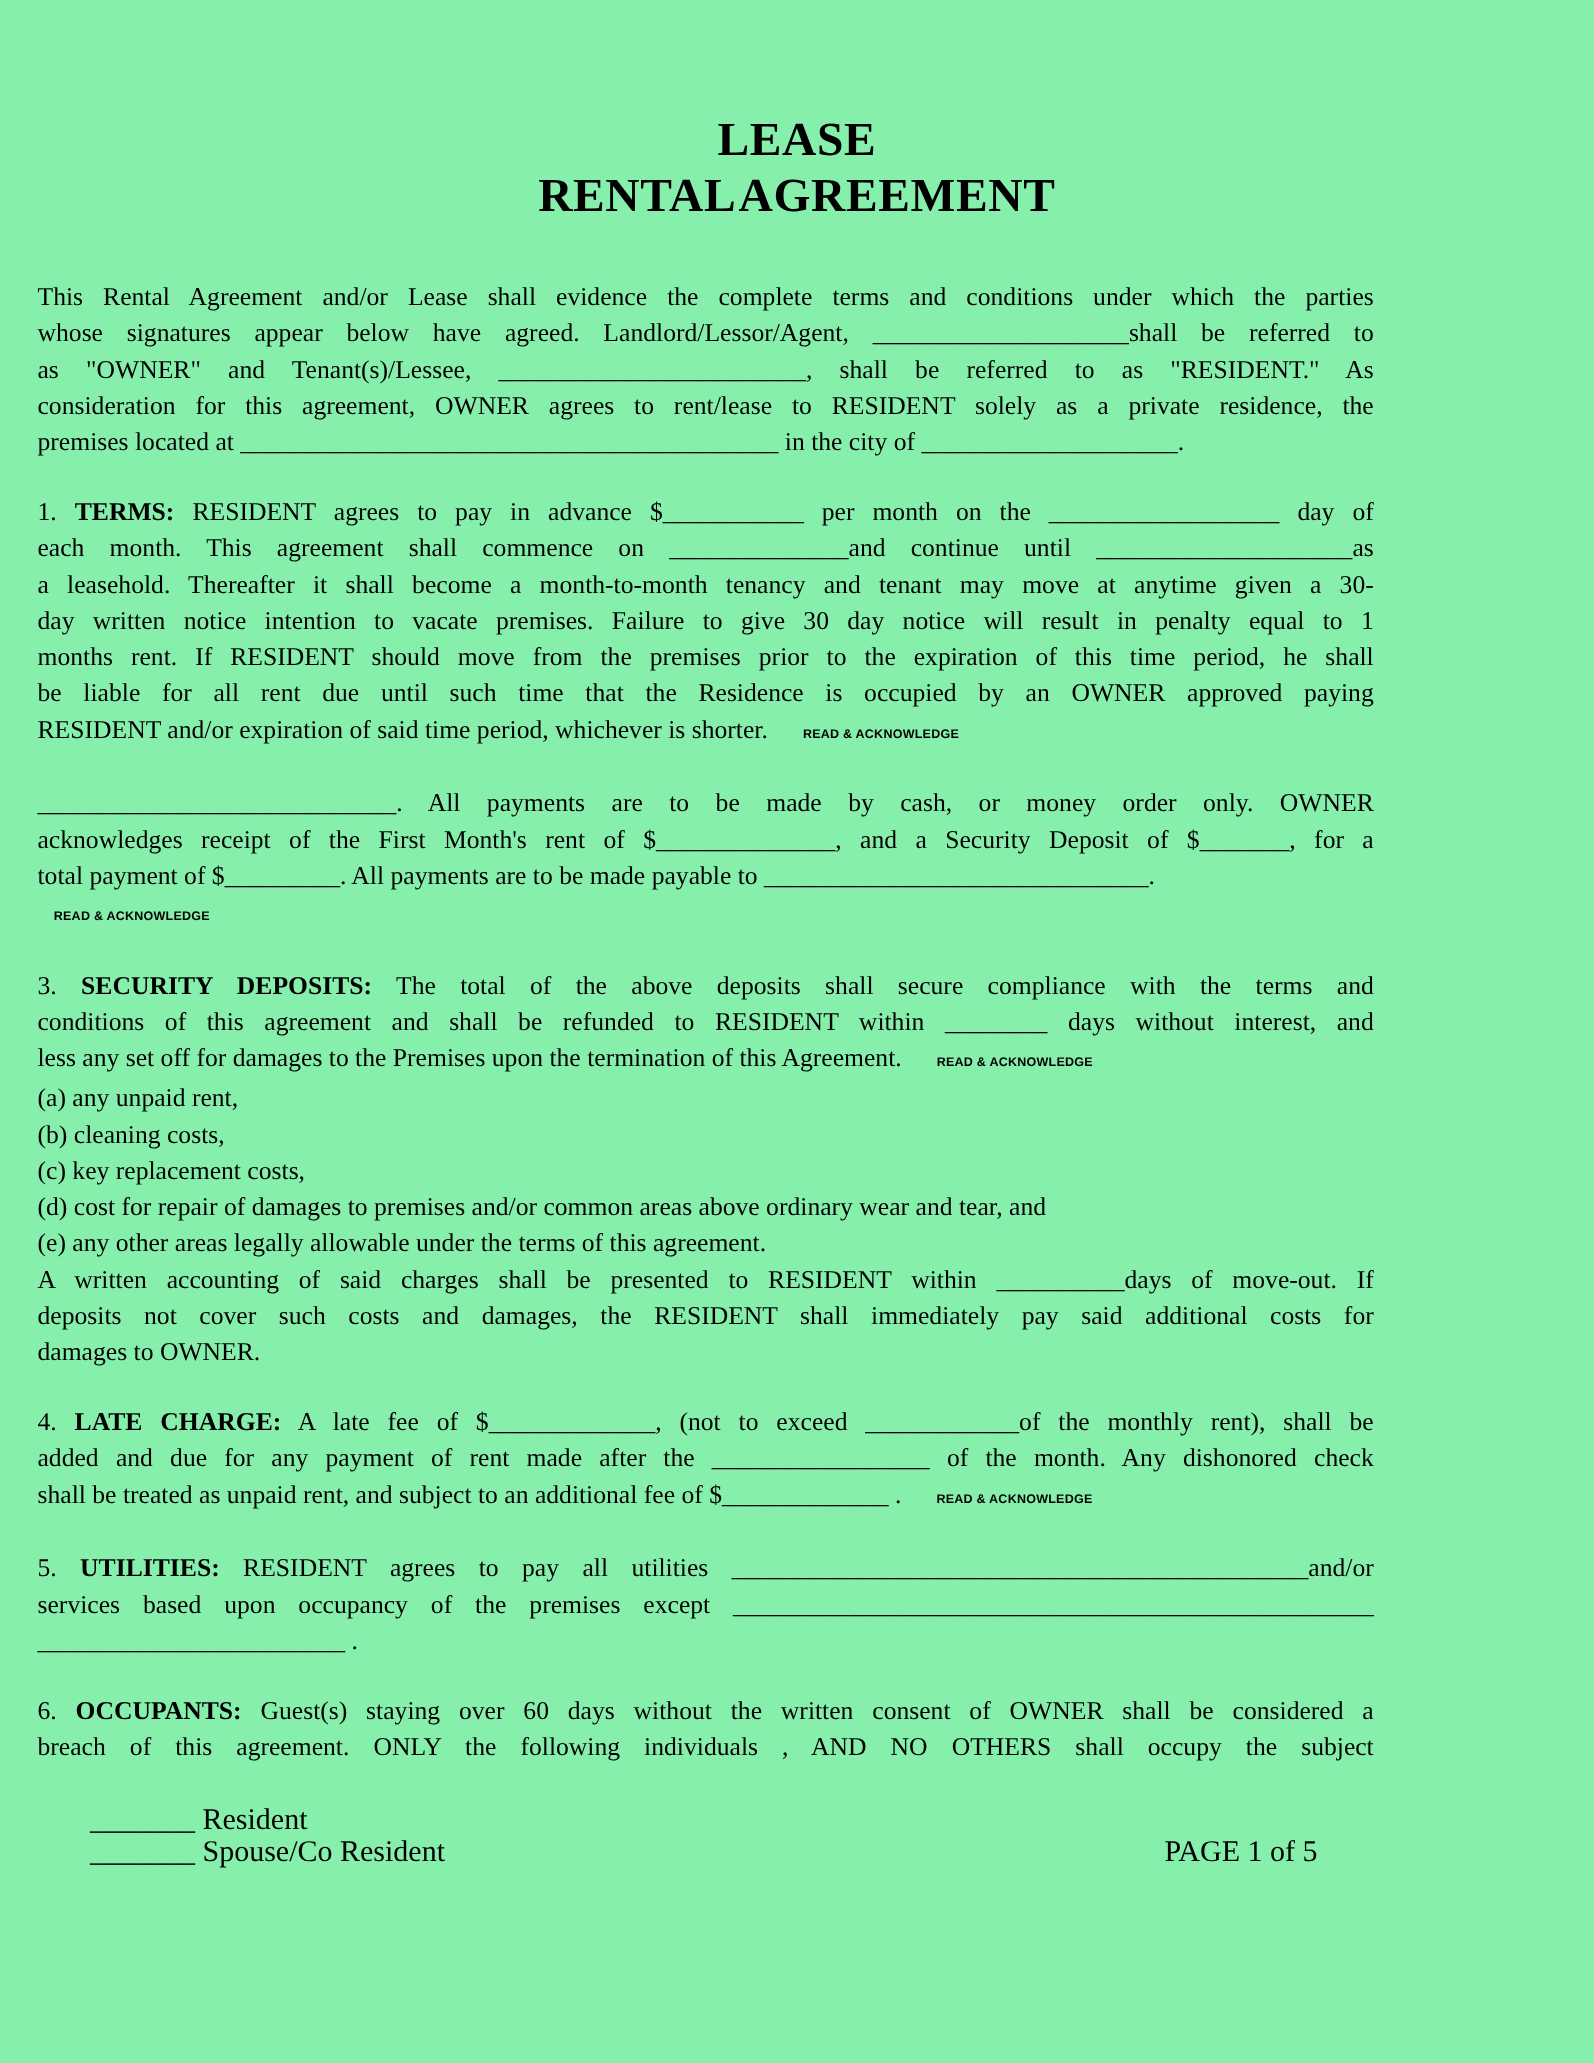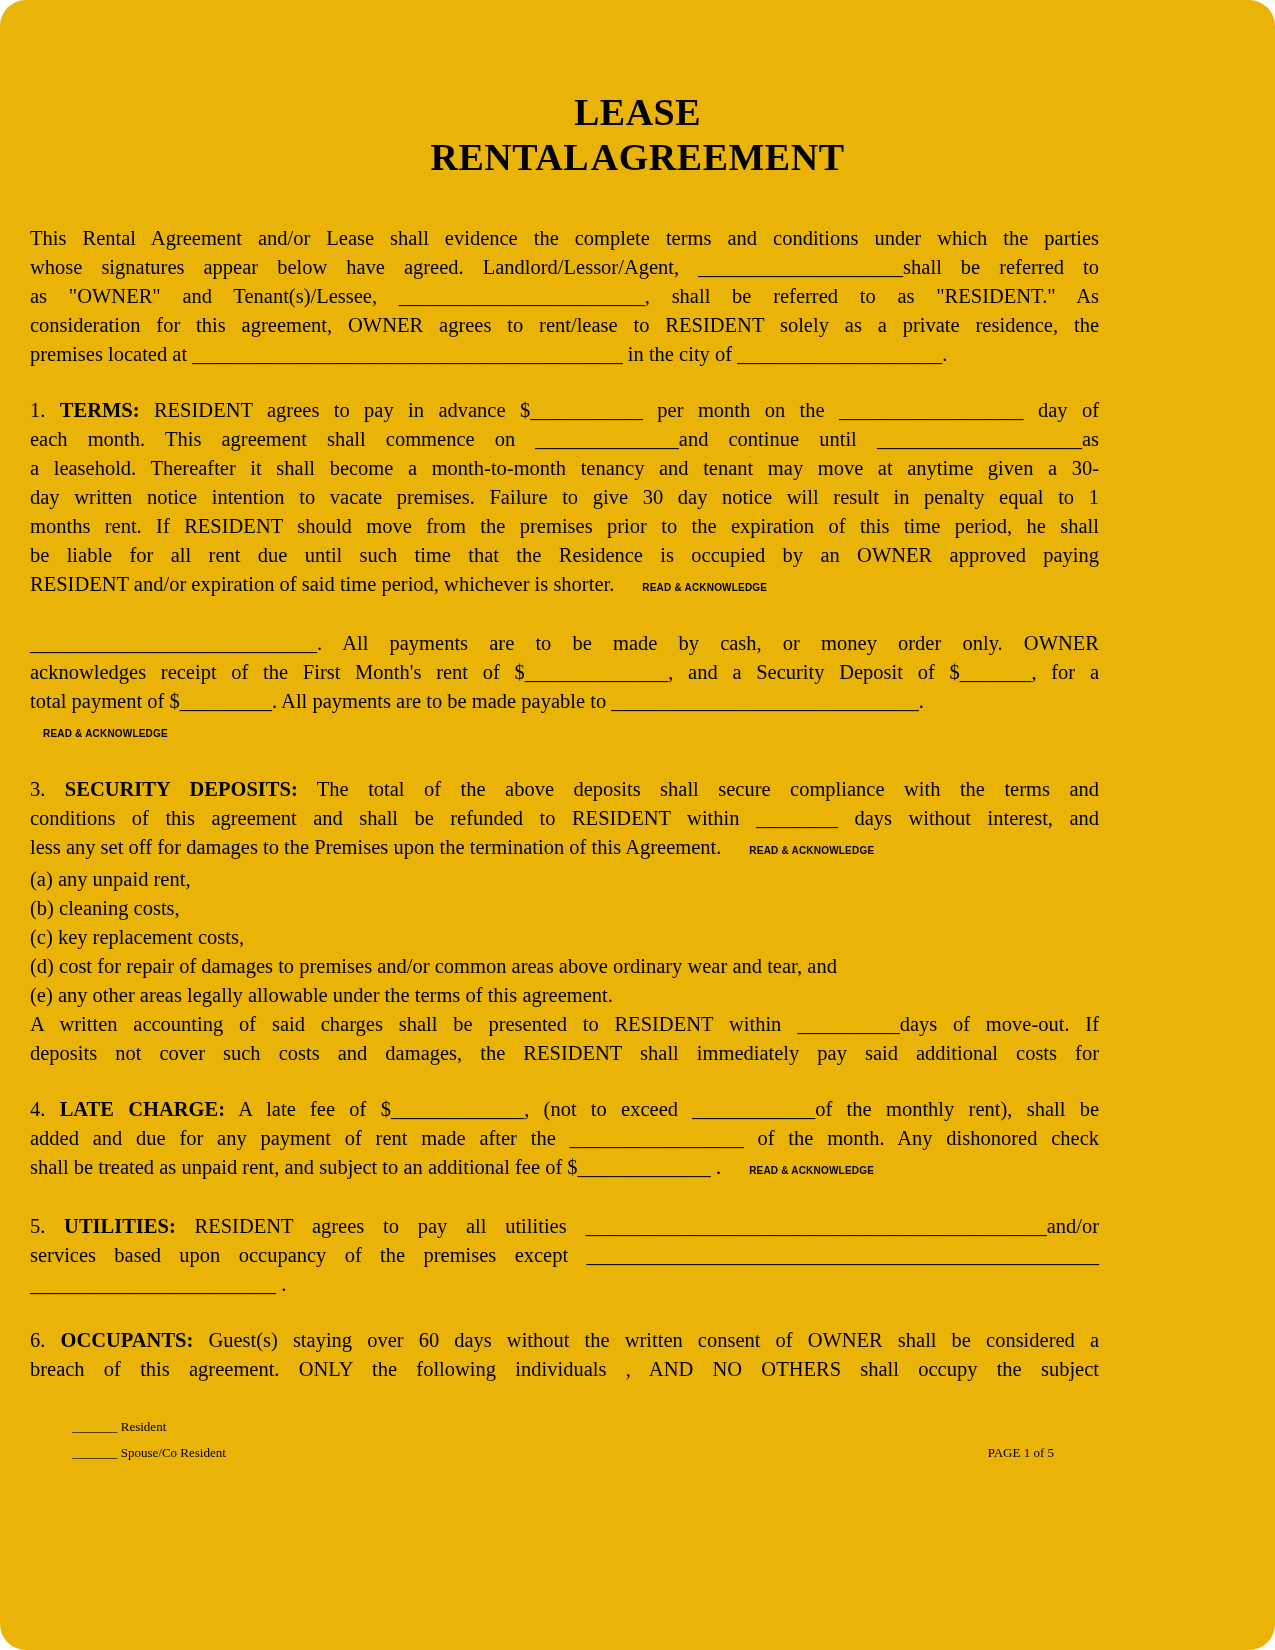--- a/index.html
+++ b/index.html
@@ -1,24 +1,23 @@
 <!DOCTYPE html>
 <html><head>
 <meta charset="utf-8">
 <style>
   html, body { margin: 0; padding: 0; background: #ffffff; }
   .page {
     position: relative;
     width: 1275px;
     height: 1650px;
-    background: #eab308;
+    background: #86efac;
     color: #000000;
     font-family: "Liberation Serif", serif;
     overflow: hidden;
-    border-radius: 26px;
   }
   .title {
     margin-top: 90px;
     text-align: center;
     font-weight: bold;
     font-size: 38px;
     line-height: 45px;
     letter-spacing: 0.5px;
     word-spacing: -4px;
   }
@@ -44,21 +43,21 @@
     font-family: "Liberation Sans", sans-serif;
     font-weight: bold;
     font-size: 10px;
     letter-spacing: 0.2px;
     margin-left: 28px;
     white-space: nowrap;
   }
   .line > .ack:first-child { margin-left: 13px; }
   .footer {
     margin: 30px 134px 0 72px;
-    font-size: 13px;
+    font-size: 24px;
     line-height: 26px;
   }
   .footer-row { display: flex; justify-content: space-between; }
   .page-label { margin-right: 87px; }
 </style>
 </head>
 <body>
 
 <div class="page">
 
@@ -94,20 +93,21 @@
         <div class="line"><span>3. </span><span class="b">SECURITY DEPOSITS:</span><span> The total of the above deposits shall secure compliance with the terms and</span></div>
         <div class="line"><span>conditions of this agreement and shall be refunded to RESIDENT within ________ days without interest, and</span></div>
         <div class="line left"><span>less any set off for damages to the Premises upon the termination of this Agreement.</span><span class="ack">READ &amp; ACKNOWLEDGE</span></div>
         <div class="line left"><span>(a) any unpaid rent,</span></div>
         <div class="line left"><span>(b) cleaning costs,</span></div>
         <div class="line left"><span>(c) key replacement costs,</span></div>
         <div class="line left"><span>(d) cost for repair of damages to premises and/or common areas above ordinary wear and tear, and</span></div>
         <div class="line left"><span>(e) any other areas legally allowable under the terms of this agreement.</span></div>
         <div class="line"><span>A written accounting of said charges shall be presented to RESIDENT within __________days of move-out. If</span></div>
         <div class="line"><span>deposits not cover such costs and damages, the RESIDENT shall immediately pay said additional costs for</span></div>
+        <div class="line left"><span>damages to OWNER.</span></div>
       </div>
       <div class="para">
         <div class="line"><span>4. </span><span class="b">LATE CHARGE:</span><span> A late fee of $_____________, (not to exceed ____________of the monthly rent), shall be</span></div>
         <div class="line"><span>added and due for any payment of rent made after the _________________ of the month. Any dishonored check</span></div>
         <div class="line left"><span>shall be treated as unpaid rent, and subject to an additional fee of $_____________ .</span><span class="ack">READ &amp; ACKNOWLEDGE</span></div>
       </div>
       <div class="para">
         <div class="line"><span>5. </span><span class="b">UTILITIES:</span><span> RESIDENT agrees to pay all utilities _____________________________________________and/or</span></div>
         <div class="line"><span>services based upon occupancy of the premises except __________________________________________________</span></div>
         <div class="line left"><span>________________________ .</span></div>

